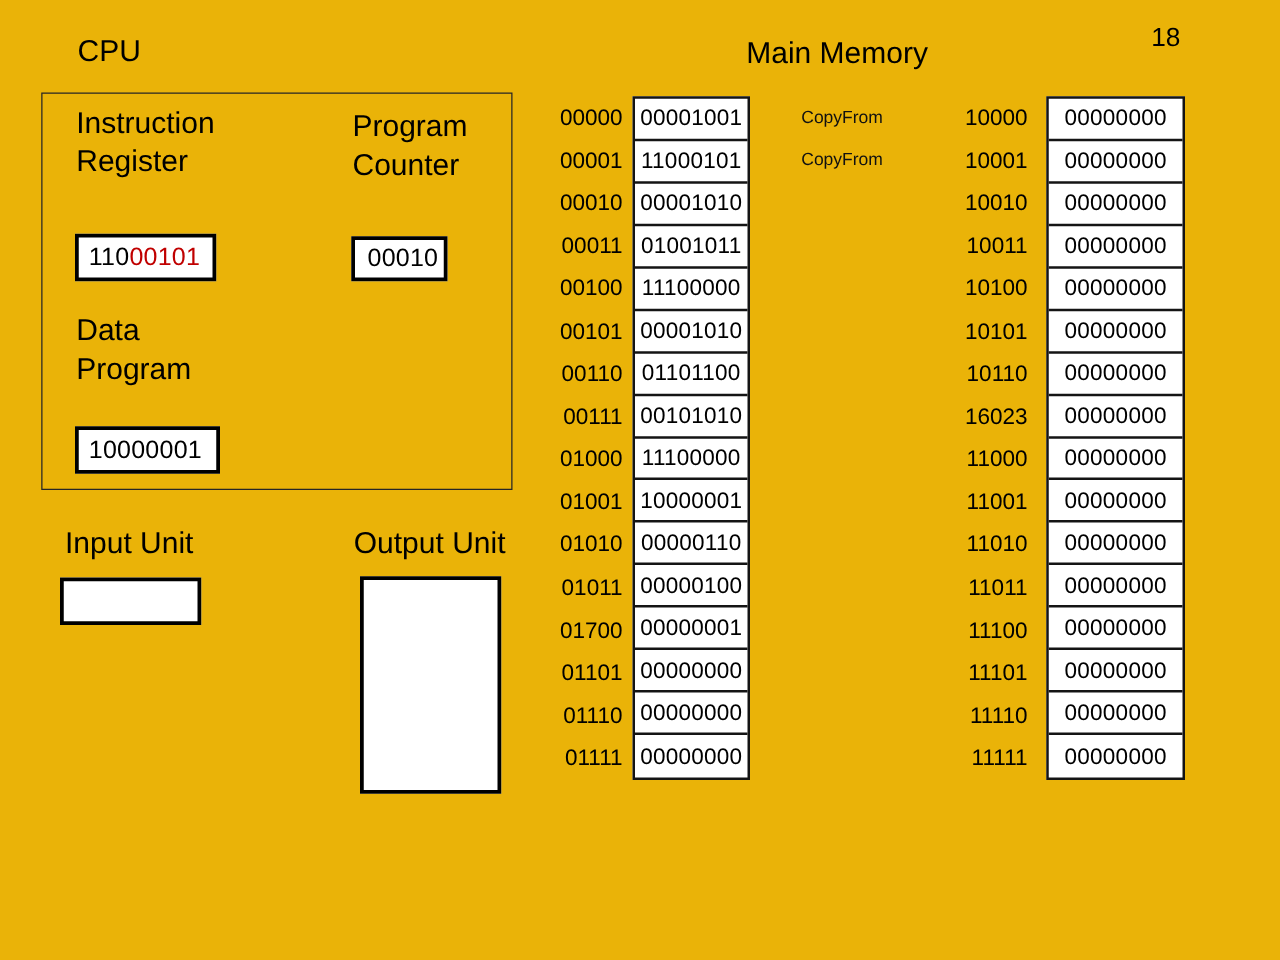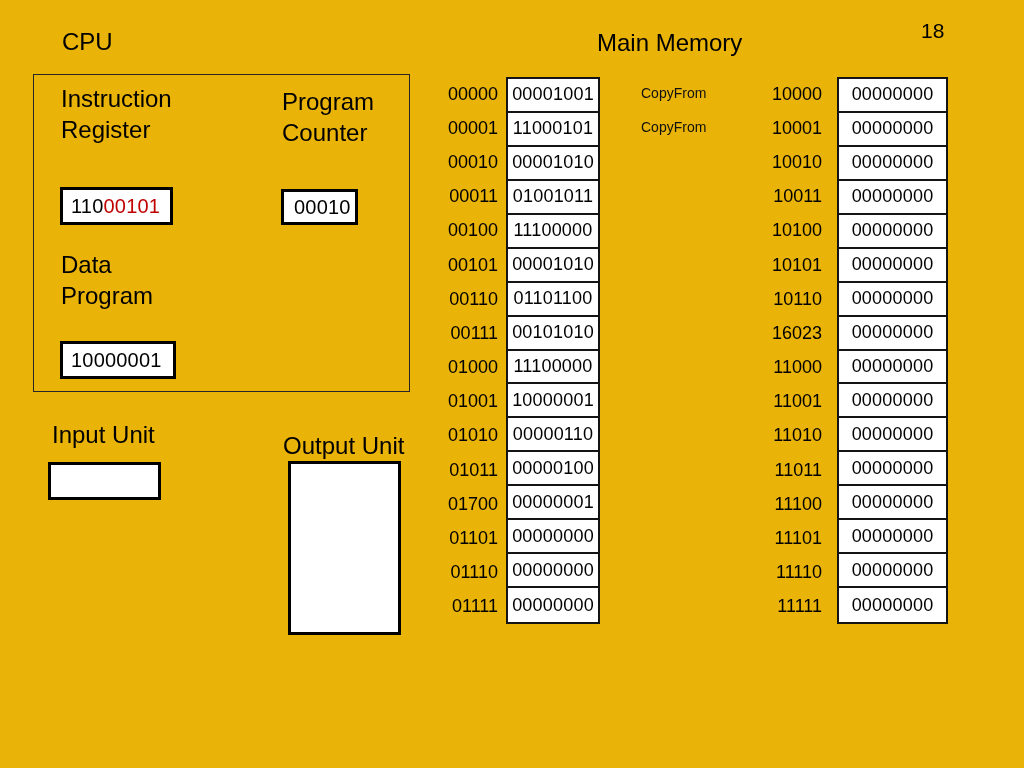--- a/index.html
+++ b/index.html
@@ -25,21 +25,21 @@
     display:flex; align-items:center; font-size:20px; letter-spacing:0.2px;
     background:#fff;
     margin-top:28px;
   }
   .ir-box { left:26px;  top:84px;  width:113px; height:38px; padding-left:8px;  }
   .pc-box { left:247px; top:86px;  width:77px;  height:36px; padding-left:10px; }
   .dr-box { left:26px;  top:238px; width:116px; height:38px; padding-left:8px;  }
 
   .io-label  { position:absolute; font-size:24px; }
   .input-label  { left:52px;  top:421px; }
-  .output-label { left:283px; top:432px; }
+  .output-label { left:283px; top:421px; }
   .input-box {
     position:absolute; left:48px; top:462px; width:113px; height:38px;
     border:3px solid #000; box-sizing:border-box; background:#fff;
   }
   .output-box {
     position:absolute; left:288px; top:461px; width:113px; height:174px;
     border:3px solid #000; box-sizing:border-box; background:#fff;
   }
 
   .addr-stack { position:absolute; top:77px; width:68px; font-size:18px; }

